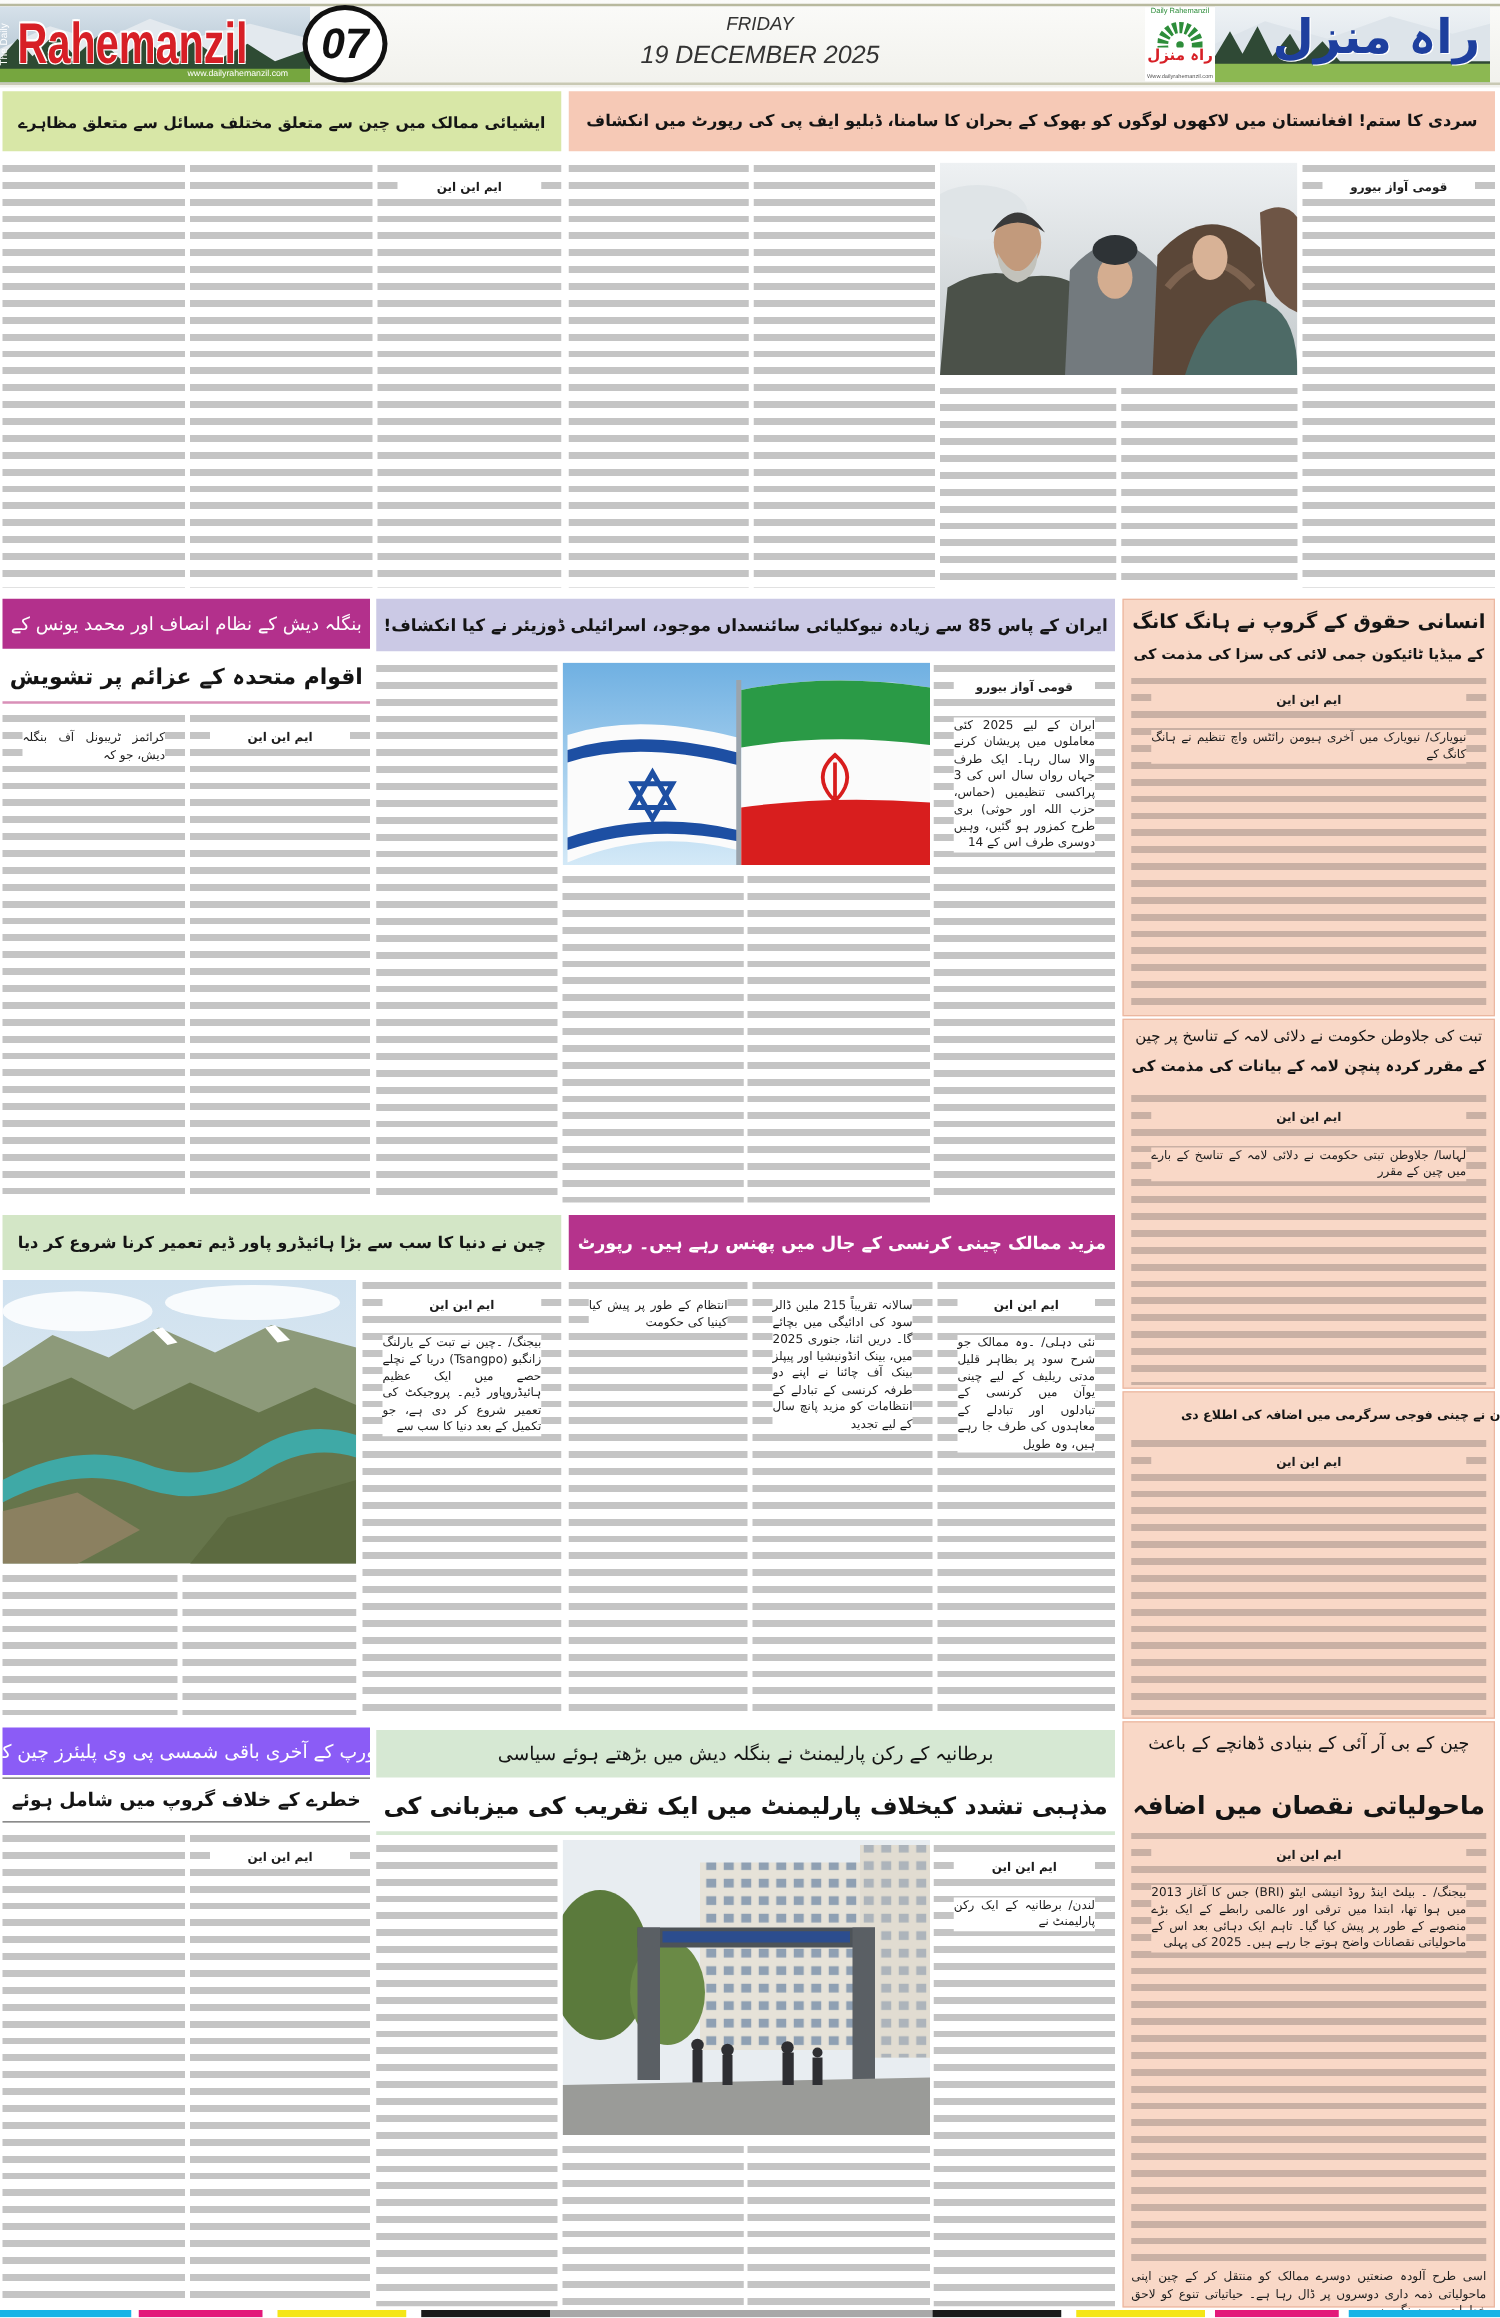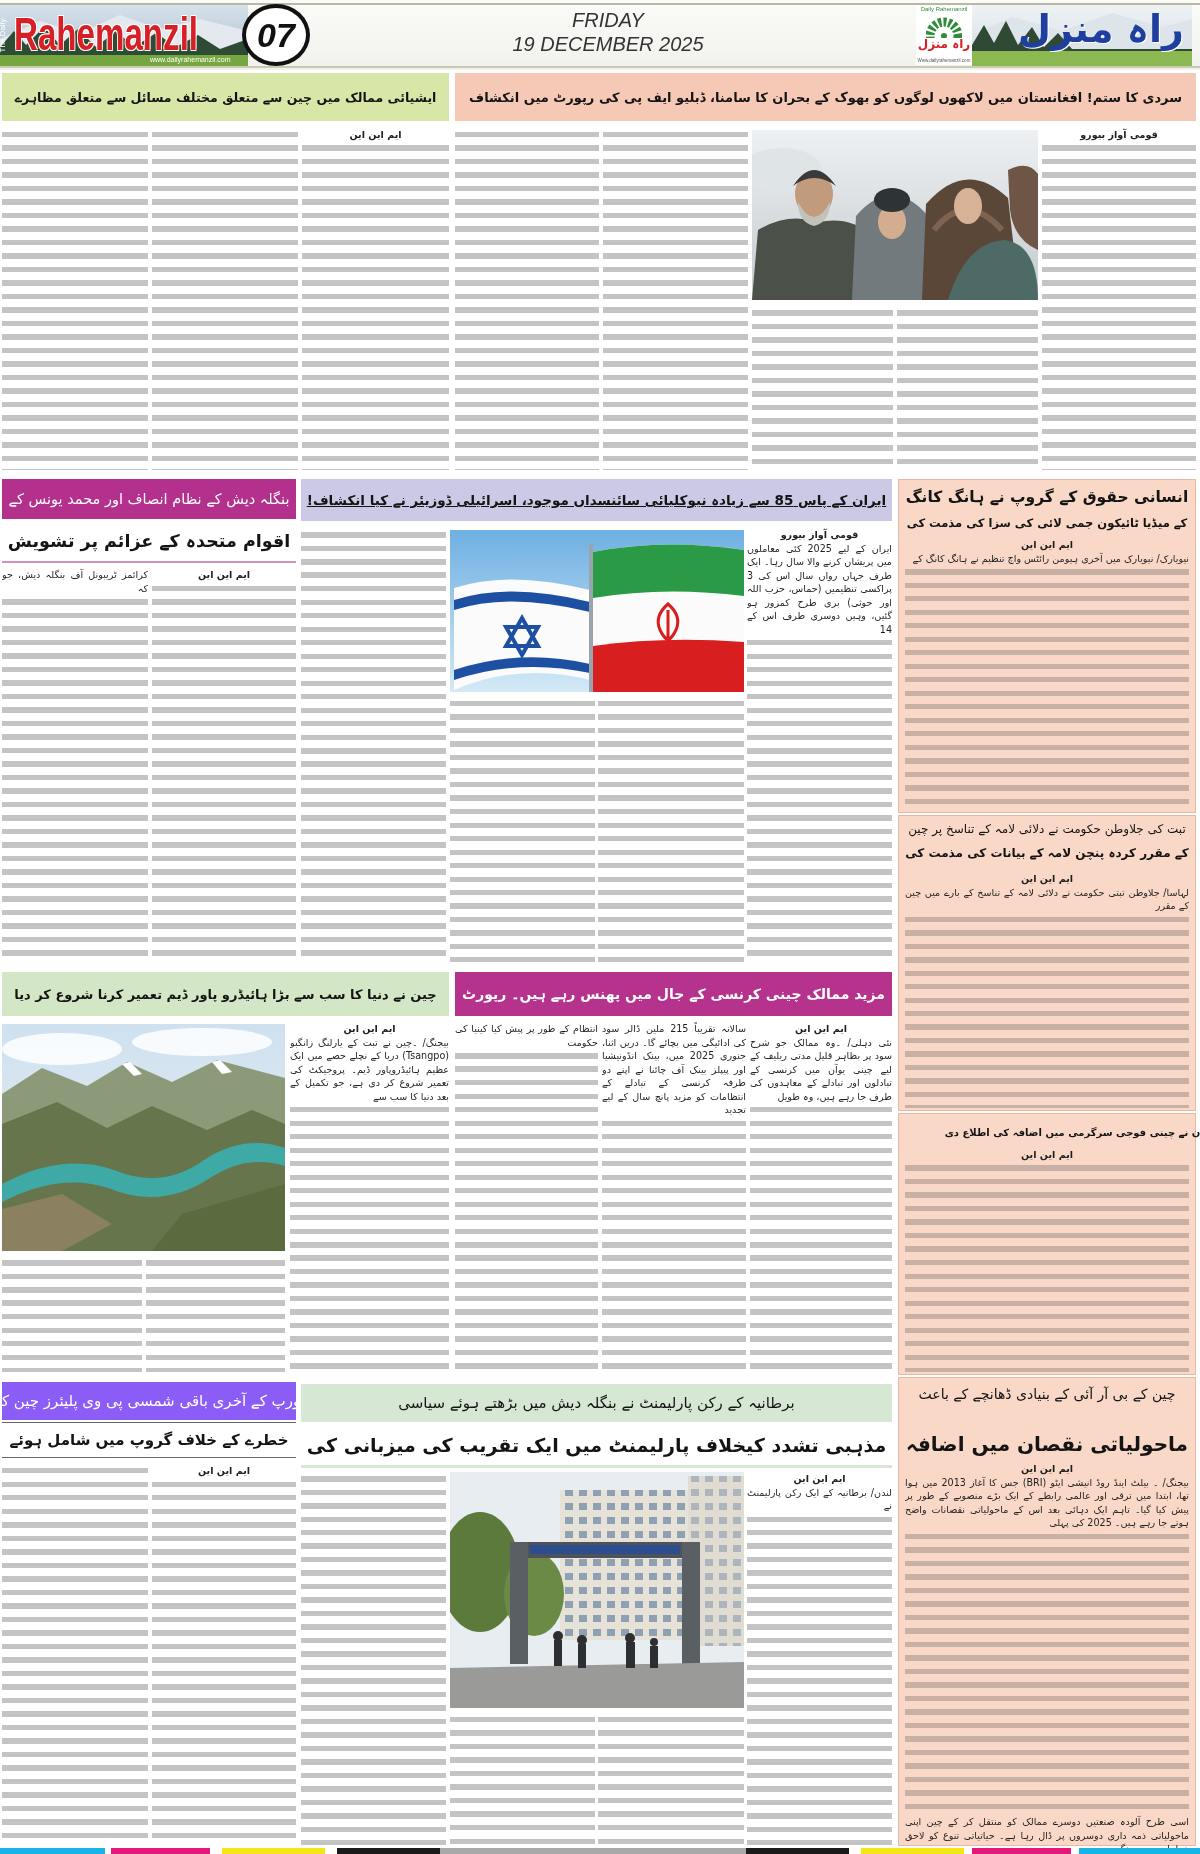--- a/index.html
+++ b/index.html
@@ -3,21 +3,21 @@
 <meta charset="utf-8">
 <style>
 *{box-sizing:border-box;}
 html,body{margin:0;padding:0;background:#fff;}
 #page{position:relative;width:1200px;height:1854px;overflow:hidden;background:#fff;font-family:"DejaVu Sans",sans-serif;color:#1c1c1c;}
 .a{position:absolute;}
 .hbar{position:absolute;display:flex;align-items:center;justify-content:center;direction:rtl;white-space:nowrap;overflow:hidden;font-weight:bold;color:#141414;padding:0 6px;font-family:"DejaVu Sans",sans-serif;}
 .hbar .t{display:inline-block;white-space:nowrap;}
 .col{position:absolute;direction:rtl;text-align:justify;font-size:9.6px;line-height:13.5px;overflow:hidden;color:#1e1e1e;
  background-image:repeating-linear-gradient(to bottom,transparent 0px,transparent 4px,#c4c4c4 4px,#c4c4c4 9.5px,transparent 9.5px,transparent 13.5px);}
-.col p{margin:0;padding:0;background:#fff;}
+.col p{margin:16px;padding:0;background:#fff;}
 .col p.by{text-align:center;font-weight:bold;}
 .pinkbox{position:absolute;background:#f9d8c7;border:1px solid #ebb7a0;}
 .pinkbox .col{background-image:repeating-linear-gradient(to bottom,transparent 0px,transparent 4px,#c9b0a4 4px,#c9b0a4 9.5px,transparent 9.5px,transparent 13.5px);}
 .pinkbox .col p{background:#f9d8c7;}
 .plain{position:absolute;direction:rtl;text-align:justify;font-size:9.6px;line-height:13.5px;color:#1e1e1e;margin:0;}
 .img{position:absolute;overflow:hidden;}
 .img svg{display:block;}
 .bar{position:absolute;top:1848px;height:6px;}
 .latin{font-family:"Liberation Sans",sans-serif;}
 </style>
@@ -46,21 +46,21 @@
       <span class="a latin" style="left:-14px;top:26px;font-size:8px;color:#fff;transform:rotate(-90deg);white-space:nowrap;">The Daily</span>
       <span class="a latin" style="left: 14px; top: 2px; font-size: 46px; font-weight: bold; white-space: nowrap; transform: scaleX(0.72); transform-origin: left top; text-shadow: rgb(255, 255, 255) 1px 1px 0px, rgb(255, 255, 255) -1px -1px 0px, rgb(255, 255, 255) 1px -1px 0px, rgb(255, 255, 255) -1px 1px 0px; color: rgb(215, 31, 38);">Rahemanzil</span>
       <span class="a latin" style="left:150px;top:51px;font-size:7px;color:#fff;white-space:nowrap;">www.dailyrahemanzil.com</span>
     </div>
 
     <div class="a latin" style="left:242px;top:4px;width:68px;height:62px;border:4px solid #111;border-radius:50%;background:#fff;display:flex;align-items:center;justify-content:center;">
       <span style="font-size:34px;font-weight:bold;font-style:italic;color:#111;">07</span>
     </div>
 
     <div class="a latin" style="left:498px;top:8px;width:220px;text-align:center;color:#333;font-style:italic;">
-      <div style="font-size:20px;line-height:24px;">FRIDAY</div>
+      <div style="font-size:15px;line-height:24px;">FRIDAY</div>
       <div style="font-size:20px;line-height:24px;">19 DECEMBER 2025</div>
     </div>
 
     <div class="a" style="left:916px;top:6px;width:56px;height:59px;background:#fff;">
       <span class="a latin" style="left:0;top:0;width:56px;text-align:center;font-size:6px;color:#2d8d3a;white-space:nowrap;">Daily Rahemanzil</span>
       <svg class="a" style="left:10px;top:6px;" width="36" height="26" viewBox="0 0 36 26">
         <circle cx="18" cy="24" r="14" fill="none" stroke="#2d8d3a" stroke-width="9" stroke-dasharray="3 2"></circle>
         <circle cx="18" cy="24" r="6" fill="#fff"></circle>
         <circle cx="18" cy="24" r="3" fill="#2d8d3a"></circle>
       </svg>
@@ -141,21 +141,21 @@
   <div class="hbar fit" style="left: 2px; top: 479px; width: 294px; height: 40px; font-size: 14.5px; color: rgb(255, 255, 255); font-weight: normal; background-color: rgb(179, 48, 140);">
     <span class="t">بنگلہ دیش کے نظام انصاف اور محمد یونس کے</span>
   </div>
   <div class="col" style="left:152px;top:568px;width:144px;height:394px;">
     <p class="by">ایم این این</p>
   </div>
   <div class="col" style="left:2px;top:568px;width:146px;height:394px;">
     <p>کرائمز ٹریبونل آف بنگلہ دیش، جو کہ</p>
   </div>
 
-  <div class="hbar fit" style="left: 301px; top: 479px; width: 591px; height: 42px; font-size: 13.5px; background-color: rgb(203, 201, 229); text-decoration: underline;">
+  <div class="hbar fit" style="left: 301px; top: 479px; width: 591px; height: 42px; font-size: 13.5px; background-color: rgb(203, 201, 229);">
     <span class="t">ایران کے پاس 85 سے زیادہ نیوکلیائی سائنسداں موجود، اسرائیلی ڈوزیئر نے کیا انکشاف!</span>
   </div>
   <div class="col" style="left:747px;top:528px;width:145px;height:434px;">
     <p class="by">قومی آواز بیورو</p>
     <p>ایران کے لیے 2025 کئی معاملوں میں پریشان کرنے والا سال رہا۔ ایک طرف جہاں رواں سال اس کی 3 پراکسی تنظیمیں (حماس، حزب اللہ اور حوثی) بری طرح کمزور ہو گئیں، وہیں دوسری طرف اس کے 14</p>
   </div>
   <div class="col" style="left:301px;top:528px;width:145px;height:434px;"></div>
   <div class="img" style="left:450px;top:530px;width:294px;height:162px;">
     <svg width="294" height="162" viewBox="0 0 294 162">
       <defs>

